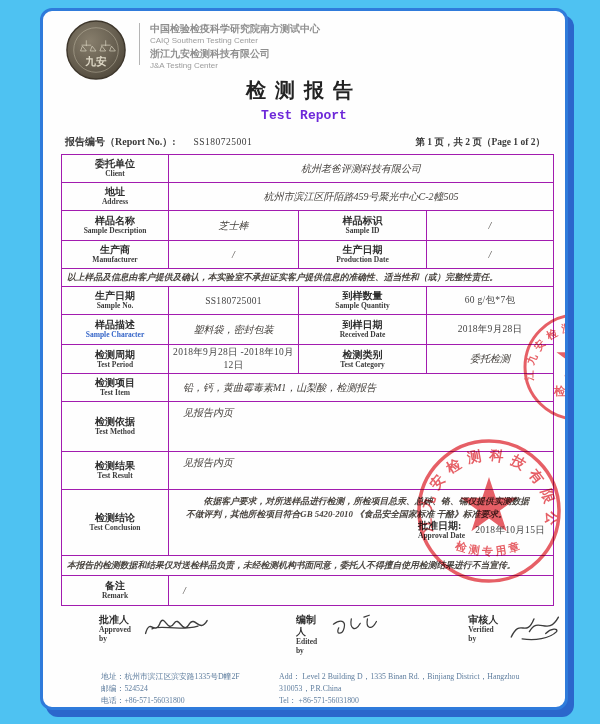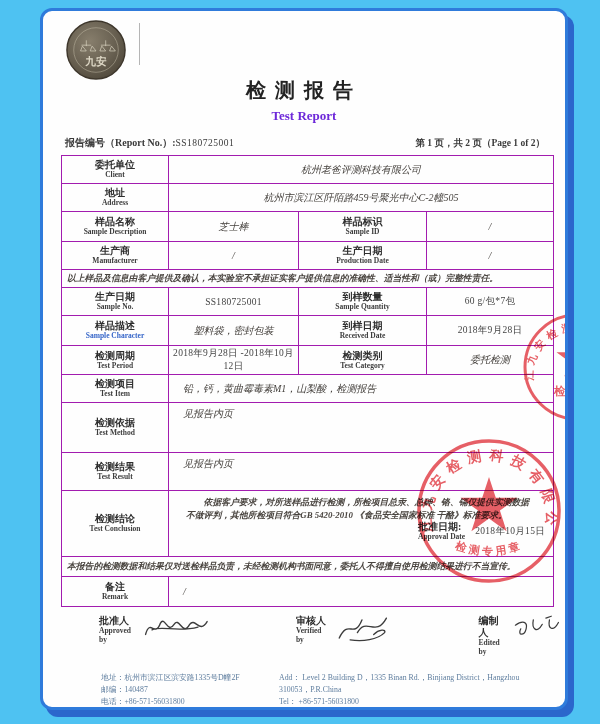--- a/index.html
+++ b/index.html
@@ -24,27 +24,27 @@
 
   
   .hdr { display:flex; align-items:flex-start; margin-left:6px; height:60px; }
   .hdr-logo { width:62px; height:62px; flex:0 0 auto; }
   .hdr-div { width:1px; height:42px; background:#b5b5b5; margin:4px 10px 0 12px; }
   .hdr-orgs { padding-top:4px; }
   .org-cn { font-family:"Liberation Sans","DejaVu Sans",sans-serif; font-weight:bold; font-size:10px; color:#8f8f8f; line-height:1.25; }
   .org-en { font-family:"Liberation Sans","DejaVu Sans",sans-serif; font-size:8px; color:#9a9a9a; line-height:1.2; margin-bottom:3px; }
 
   
-  .title-wrap { text-align:center; margin-top:-2px; }
+  .title-wrap { text-align:center; margin-top:-2px;font-family:Liberation Mono, monospace; }
   .title-cn { font-size:20px; font-weight:bold; letter-spacing:9px; color:#222; }
   .title-en { font-size:13px; font-weight:bold; color:#6d28d9; margin-top:4px; }
 
   
   .meta { display:flex; justify-content:space-between; align-items:baseline; margin:12px 4px 5px 6px; font-size:10px; font-weight:bold; }
-  .meta-left { display:flex; align-items:baseline; }
+  .meta-left { display:flex; gap:18px; align-items:baseline; }
   .meta-num { font-weight:normal; font-size:9.5px; letter-spacing:.5px; }
   .meta-page { font-weight:bold; font-size:9.5px; }
 
   
   table.rpt { border-collapse:collapse; width:492px; margin-left:2px; table-layout:fixed; }
   table.rpt td { border:1px solid #a21caf; text-align:center; vertical-align:middle; padding:1px 4px; }
   .lblcn { font-weight:bold; font-size:10px; line-height:1.2; color:#2e2e2e; }
   .lblen { font-weight:bold; font-size:7.5px; line-height:1.15; color:#3c3c3c; }
   .lblen.blue { color:#3565c8; }
   .kai { font-style:italic; font-size:10px; color:#46423e; }
@@ -93,20 +93,26 @@
             <stop offset="100%" stop-color="#4c4538"></stop>
           </radialGradient>
         </defs>
         <circle cx="32" cy="32" r="30" fill="url(#lg)" stroke="#3e372c" stroke-width="1.5"></circle>
         <circle cx="32" cy="32" r="23" fill="none" stroke="#cfc8b4" stroke-width="0.8" opacity="0.55"></circle>
         <path d="M17,27 h10 M22,22 v6 M18,28 l-2,5 h6 z M28,28 l-2,5 h6 z" stroke="#d8d2c0" stroke-width="0.9" fill="none" opacity="0.8"></path>
         <path d="M37,27 h10 M42,22 v6 M38,28 l-2,5 h6 z M48,28 l-2,5 h6 z" stroke="#d8d2c0" stroke-width="0.9" fill="none" opacity="0.8"></path>
         <text x="32" y="47" text-anchor="middle" font-size="11" font-weight="bold" fill="#ded8c6" font-family="Liberation Serif,serif">九安</text>
       </svg>
       <div class="hdr-div"></div>
+      <div class="hdr-orgs">
+        <div class="org-cn">中国检验检疫科学研究院南方测试中心</div>
+        <div class="org-en">CAIQ Southern Testing Center</div>
+        <div class="org-cn">浙江九安检测科技有限公司</div>
+        <div class="org-en">J&amp;A Testing Center</div>
+      </div>
     </div>
 
     <div class="title-wrap">
       <div class="title-cn">检测报告</div>
       <div class="title-en">Test Report</div>
     </div>
 
     <div class="meta">
       <div class="meta-left">
         <span>报告编号（Report No.）:</span>
@@ -269,45 +275,45 @@
         <div class="sig-lbl">
           <div class="lblcn">批准人</div>
           <div class="lblen">Approved by</div>
         </div>
         <svg class="sig-svg" width="78" height="34" viewBox="0 0 78 34">
           <path d="M5,24 C10,6 15,28 21,12 C26,3 29,24 36,13 C42,4 45,27 53,13 C59,5 64,24 72,10 M12,19 C22,14 40,22 62,16" fill="none" stroke="#3c3c3c" stroke-width="1.5" stroke-linecap="round"></path>
         </svg>
       </div>
       <div class="sig-group">
         <div class="sig-lbl">
+          <div class="lblcn">编制人</div>
+          <div class="lblen">Edited by</div>
+        </div>
+        <svg class="sig-svg" width="64" height="32" viewBox="0 0 64 32">
+          <path d="M6,14 C14,8 20,10 18,18 C16,26 8,26 12,18 M26,8 C24,18 30,24 36,13 M44,8 C42,18 48,22 54,11 M40,6 L46,4" fill="none" stroke="#3c3c3c" stroke-width="1.4" stroke-linecap="round"></path>
+        </svg>
+      </div>
+      <div class="sig-group">
+        <div class="sig-lbl">
           <div class="lblcn">审核人</div>
           <div class="lblen">Verified by</div>
         </div>
         <svg class="sig-svg" width="70" height="36" viewBox="0 0 70 36">
           <path d="M8,28 C18,6 24,30 33,8 M28,22 C38,4 48,28 60,6 M20,30 C34,32 50,30 58,22 C60,18 52,18 46,24" fill="none" stroke="#3c3c3c" stroke-width="1.5" stroke-linecap="round"></path>
         </svg>
       </div>
-      <div class="sig-group">
-        <div class="sig-lbl">
-          <div class="lblcn">编制人</div>
-          <div class="lblen">Edited by</div>
-        </div>
-        <svg class="sig-svg" width="64" height="32" viewBox="0 0 64 32">
-          <path d="M6,14 C14,8 20,10 18,18 C16,26 8,26 12,18 M26,8 C24,18 30,24 36,13 M44,8 C42,18 48,22 54,11 M40,6 L46,4" fill="none" stroke="#3c3c3c" stroke-width="1.4" stroke-linecap="round"></path>
-        </svg>
-      </div>
     </div>
 
     <div class="foot">
       <div class="foot-row">
         <span class="foot-c1">地址：杭州市滨江区滨安路1335号D幢2F</span>
         <span class="foot-c2">Add： Level 2 Building D，1335 Binan Rd.，Binjiang District，Hangzhou</span>
       </div>
       <div class="foot-row">
-        <span class="foot-c1">邮编：140487</span>
+        <span class="foot-c1">邮编：524524</span>
         <span class="foot-c2">310053，P.R.China</span>
       </div>
       <div class="foot-row">
         <span class="foot-c1">电话：+86-571-56031800</span>
         <span class="foot-c2">Tel： +86-571-56031800</span>
       </div>
 
     </div>
 
     <svg class="stamp stamp-main" width="152" height="152" viewBox="0 0 152 152">

